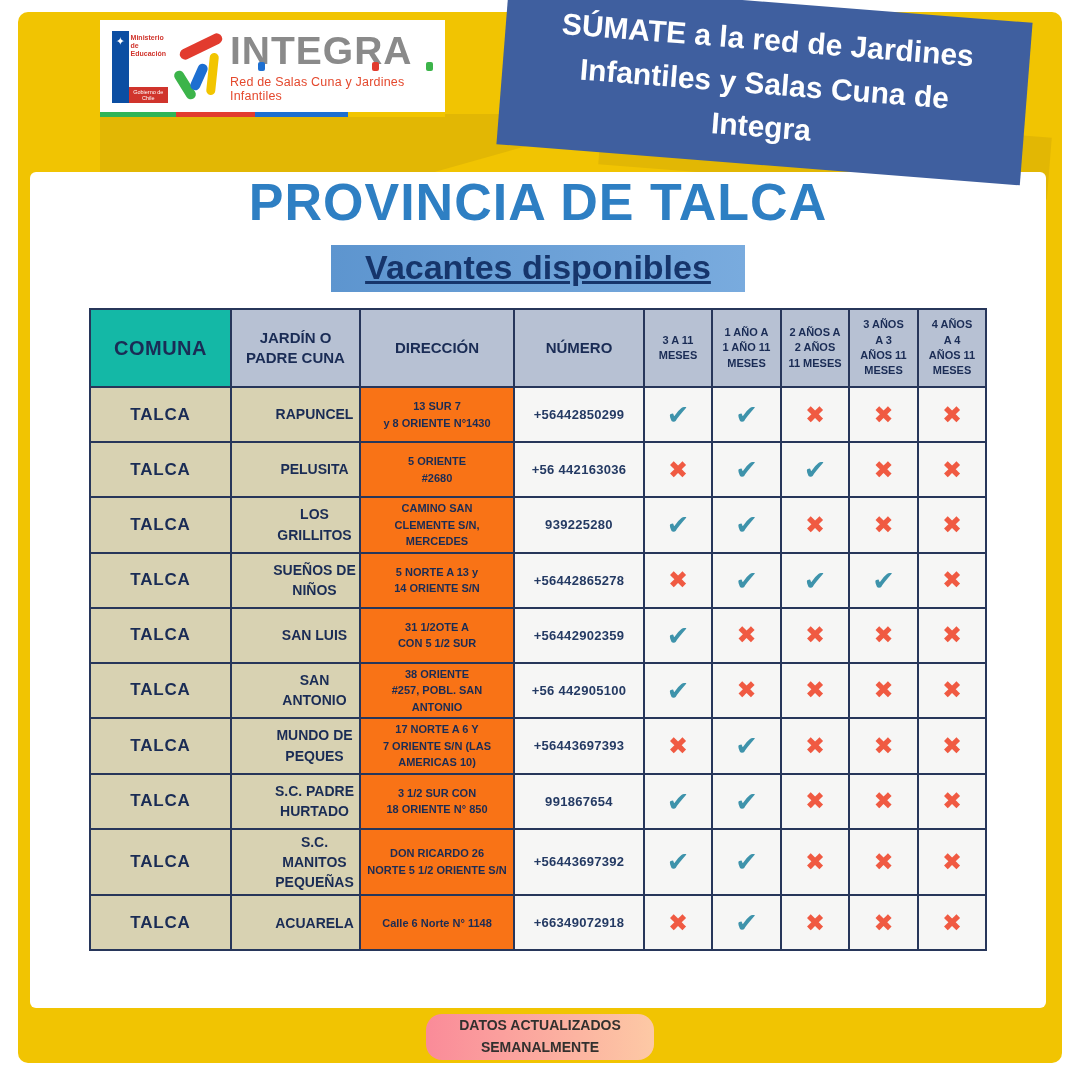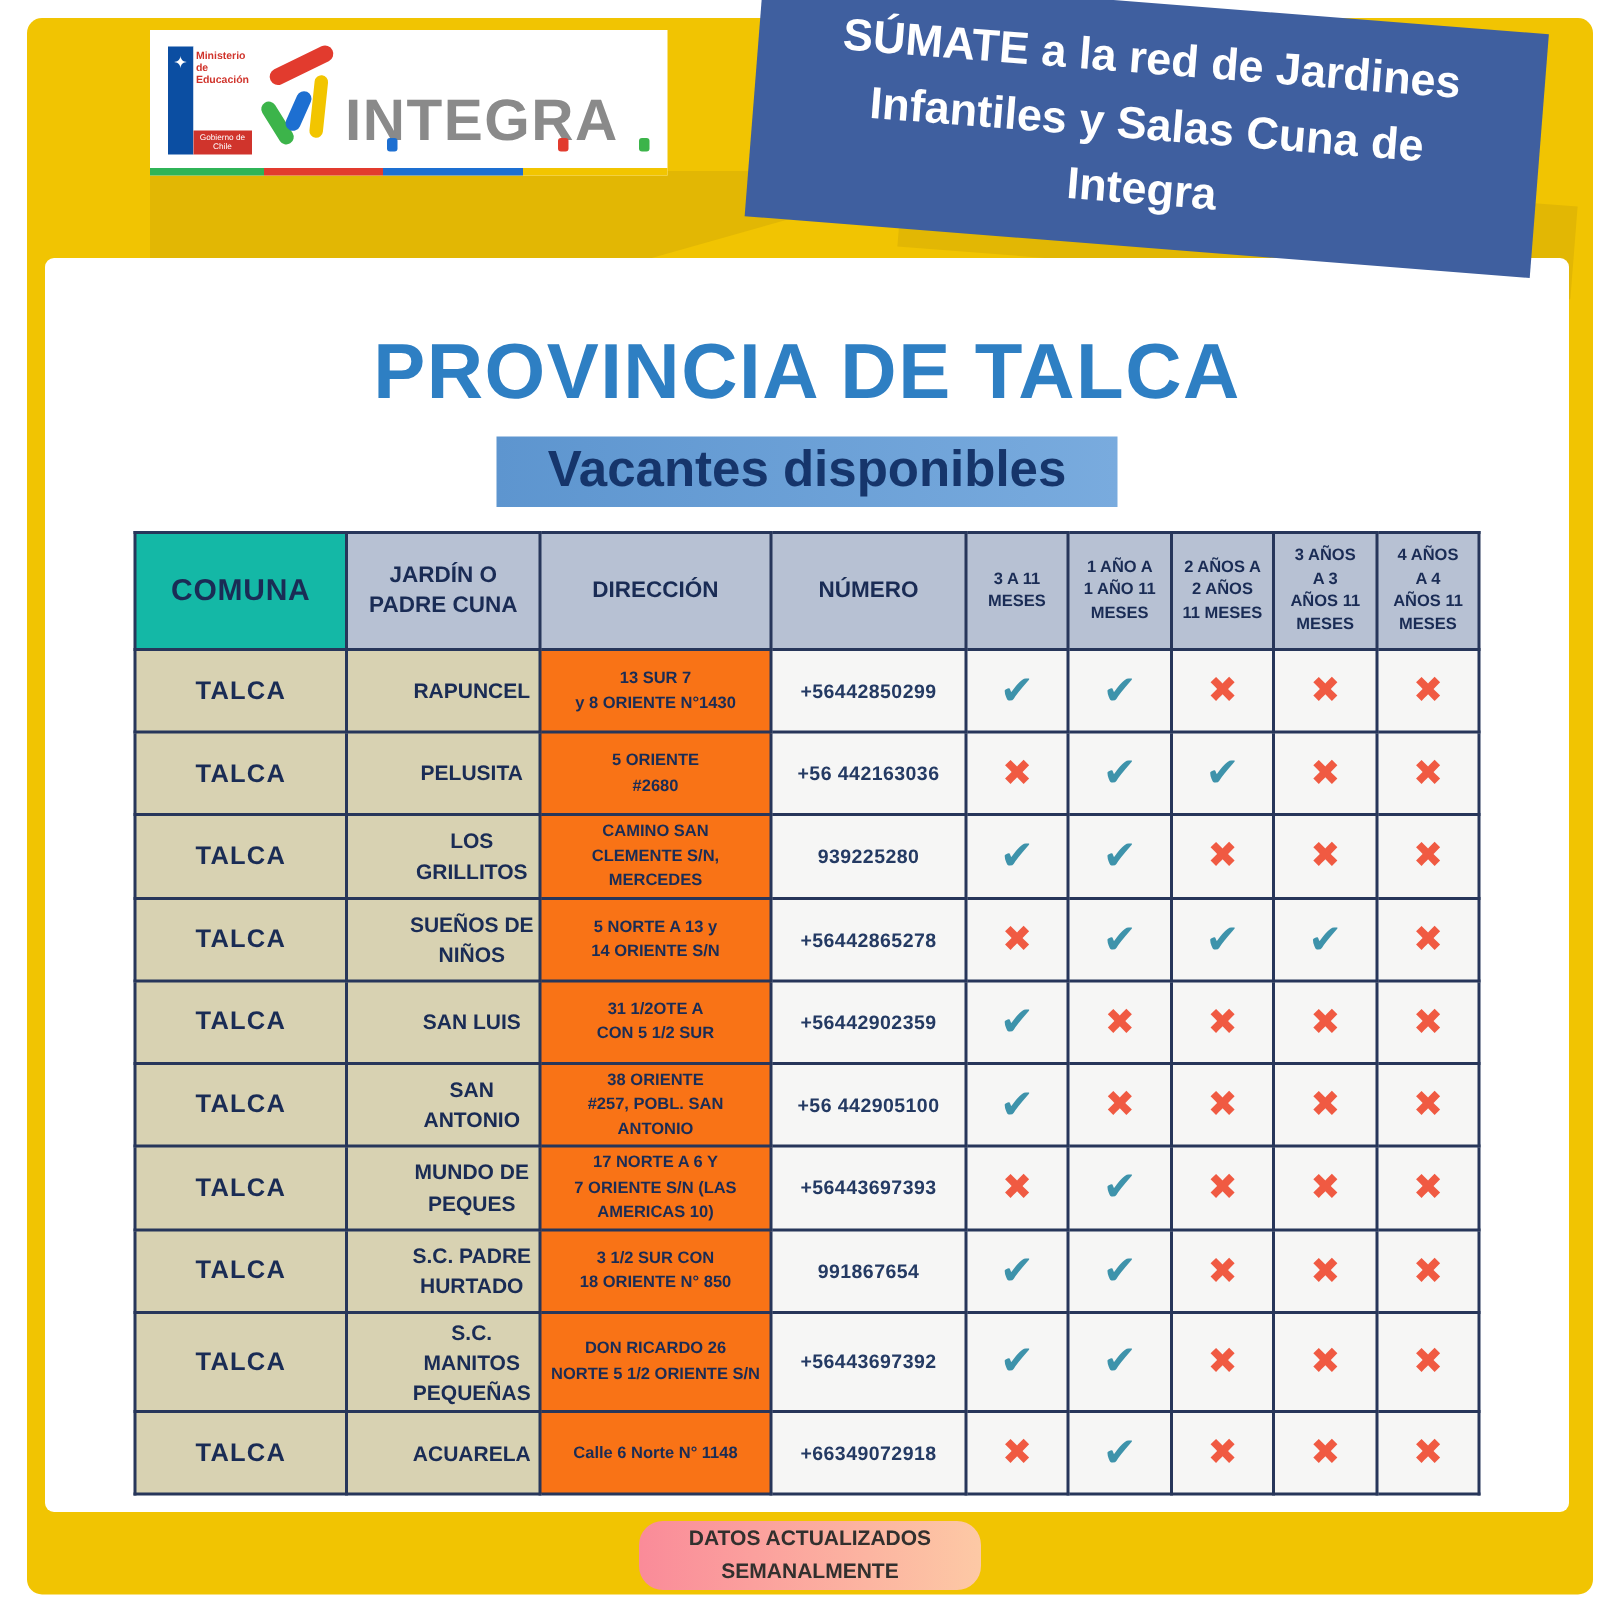--- a/index.html
+++ b/index.html
@@ -50,25 +50,25 @@
   .integra-tagline{color:#e4492e;font-size:12.5px;margin-top:5px;letter-spacing:0.2px;}
 
   
   .banner{position:absolute;left:502px;top:2px;width:525px;height:163px;background:#3f5f9f;
     transform:rotate(4.5deg);z-index:3;display:flex;align-items:center;justify-content:center;
     padding:8px 14px;box-sizing:border-box;}
   .banner-text{color:#ffffff;font-weight:bold;font-size:30px;line-height:1.45;text-align:center;
     white-space:pre-line;}
 
   
-  .title{position:relative;z-index:3;margin:0;padding-top:46px;text-align:center;
+  .title{position:relative;z-index:3;margin:0;text-align:center;
     font-size:52px;font-weight:bold;color:#2e7fc3;letter-spacing:1px;}
   .subtitle{position:relative;z-index:3;width:414px;margin:13px auto 16px;
     background:linear-gradient(90deg,#5d95cf,#79abde);text-align:center;
-    font-size:34px;font-weight:bold;color:#16356b;padding:3px 0 5px;}
+    font-size:34px;font-weight:bold;color:#16356b;padding:3px 0 5px;text-decoration:underline;}
 
   
   .jtable{position:relative;z-index:3;width:896px;margin:12px auto 0;border-collapse:collapse;
     table-layout:fixed;}
   .jtable th,.jtable td{border:2px solid #27365a;text-align:center;vertical-align:middle;
     padding:2px 3px;box-sizing:border-box;}
   .jtable thead th{height:78px;background:#b7c1d3;color:#1a2c55;font-size:15px;
     font-weight:bold;white-space:pre-line;line-height:1.35;}
   .jtable thead th.comuna-h{background:#14b8a6;font-size:20px;letter-spacing:0.5px;}
   .jtable thead th.age-h{font-size:11px;line-height:1.4;}
@@ -116,20 +116,21 @@
       <span class="stroke-blue"></span>
       <span class="stroke-yellow"></span>
     </div>
     <div class="integra-textcol">
       <div class="integra-name">
         <span>INTEGRA</span>
         <span class="accent accent-blue"></span>
         <span class="accent accent-red"></span>
         <span class="accent accent-green"></span>
       </div>
+      <div class="integra-tagline">Red de Salas Cuna y Jardines Infantiles</div>
     </div>
   </div>
 </div>
 
 <div class="banner">
   <div class="banner-text">SÚMATE a la red de Jardines
 Infantiles y Salas Cuna de
 Integra</div>
 </div>
 

